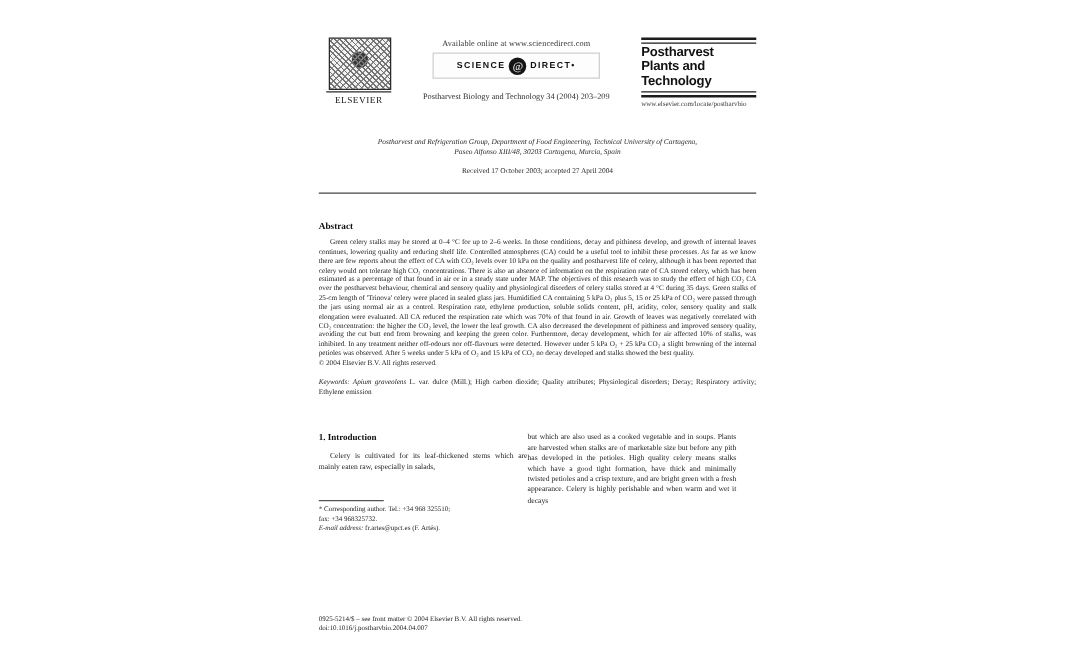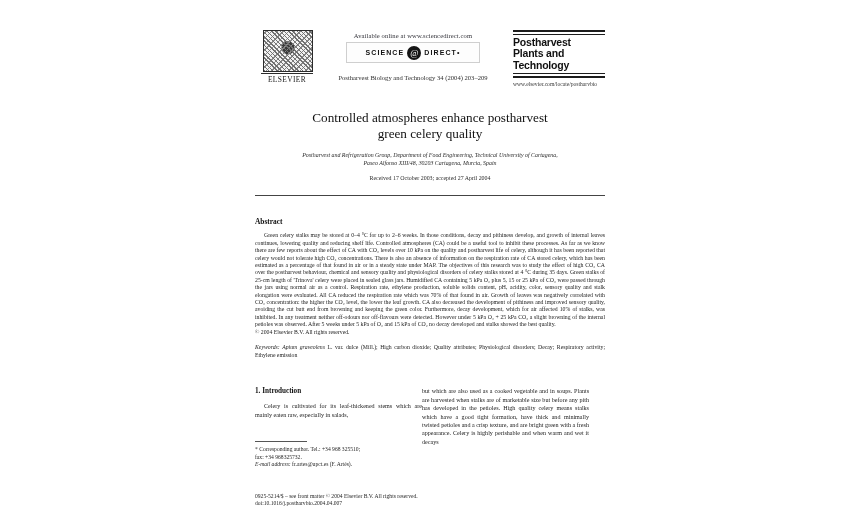--- a/index.html
+++ b/index.html
@@ -280,24 +280,20 @@
           <div>Postharvest</div>
           <div>Plants and</div>
           <div>Technology</div>
         </div>
         <div class="pbt-rule-bot"></div>
         <div class="pbt-url">www.elsevier.com/locate/postharvbio</div>
       </div>
     </div>
 
     <div class="title-block">
-      <div class="paper-title">
-        <div>Controlled atmospheres enhance postharvest</div>
-        <div>green celery quality</div>
-      </div>
       <div class="affil">
         <div>Postharvest and Refrigeration Group, Department of Food Engineering, Technical University of Cartagena,</div>
         <div>Paseo Alfonso XIII/48, 30203 Cartagena, Murcia, Spain</div>
       </div>
       <div class="received">Received 17 October 2003; accepted 27 April 2004</div>
     </div>
 
     <div class="rule"></div>
     <div class="abstract-head">Abstract</div>
     <div class="abstract-body">Green celery stalks may be stored at 0–4 °C for up to 2–6 weeks. In those conditions, decay and pithiness develop, and growth of internal leaves continues, lowering quality and reducing shelf life. Controlled atmospheres (CA) could be a useful tool to inhibit these processes. As far as we know there are few reports about the effect of CA with CO₂ levels over 10 kPa on the quality and postharvest life of celery, although it has been reported that celery would not tolerate high CO₂ concentrations. There is also an absence of information on the respiration rate of CA stored celery, which has been estimated as a percentage of that found in air or in a steady state under MAP. The objectives of this research was to study the effect of high CO₂ CA over the postharvest behaviour, chemical and sensory quality and physiological disorders of celery stalks stored at 4 °C during 35 days. Green stalks of 25-cm length of 'Trinova' celery were placed in sealed glass jars. Humidified CA containing 5 kPa O₂ plus 5, 15 or 25 kPa of CO₂ were passed through the jars using normal air as a control. Respiration rate, ethylene production, soluble solids content, pH, acidity, color, sensory quality and stalk elongation were evaluated. All CA reduced the respiration rate which was 70% of that found in air. Growth of leaves was negatively correlated with CO₂ concentration: the higher the CO₂ level, the lower the leaf growth. CA also decreased the development of pithiness and improved sensory quality, avoiding the cut butt end from browning and keeping the green color. Furthermore, decay development, which for air affected 10% of stalks, was inhibited. In any treatment neither off-odours nor off-flavours were detected. However under 5 kPa O₂ + 25 kPa CO₂ a slight browning of the internal petioles was observed. After 5 weeks under 5 kPa of O₂ and 15 kPa of CO₂ no decay developed and stalks showed the best quality.</div>

